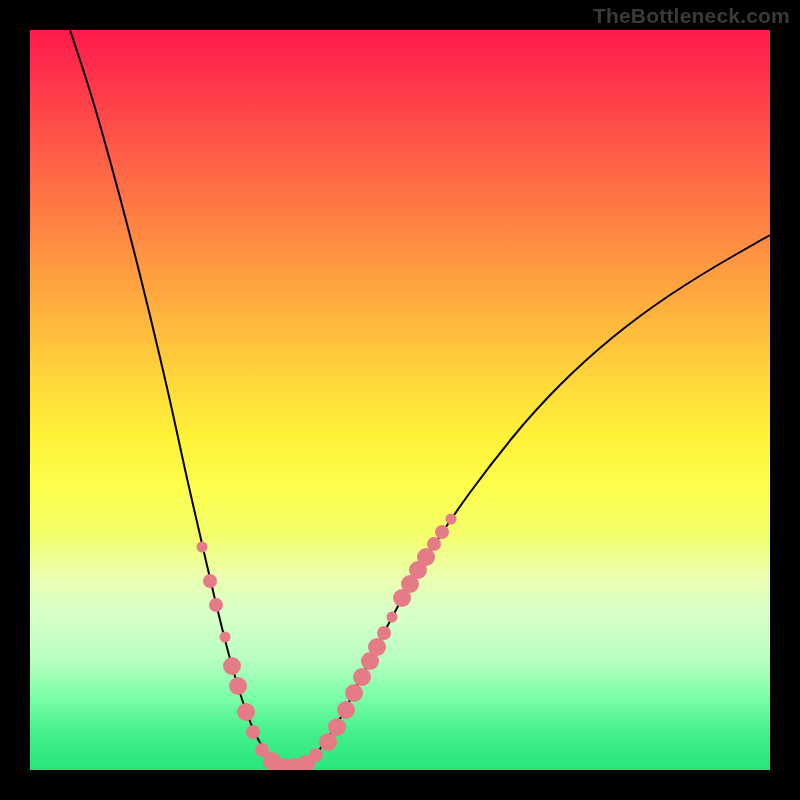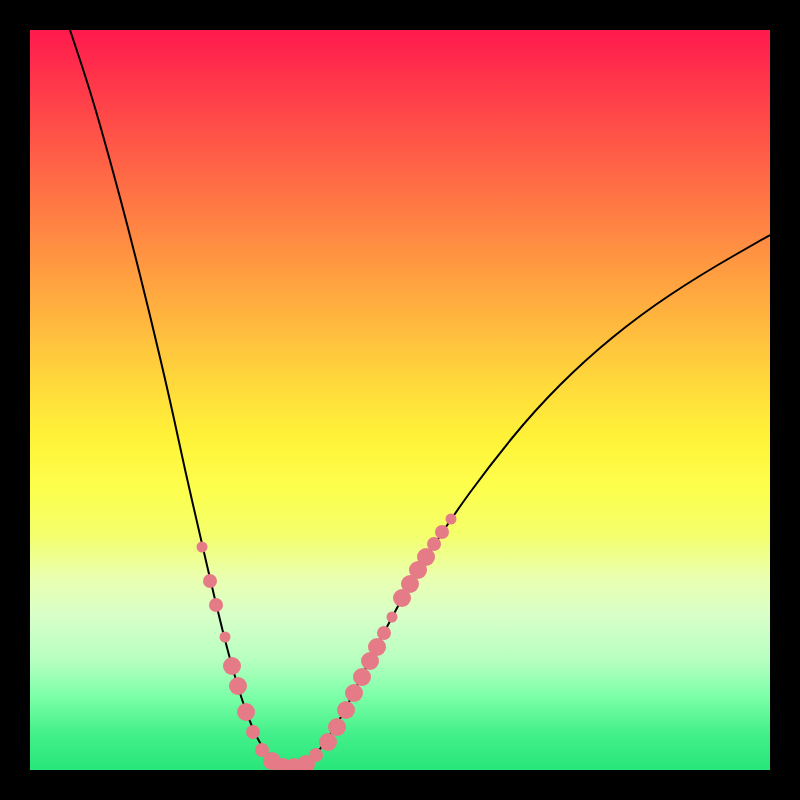--- a/index.html
+++ b/index.html
@@ -61,20 +61,21 @@
     stroke: none;
   }
   .dot.big { r: 9; }
   .dot.med { r: 7; }
   .dot.sm  { r: 5.5; }
 </style>
 </head>
 <body>
 <div class="frame">
 
+  <div class="header-text" style="font-size:21px">TheBottleneck.com</div>
 
   <div class="plot-area">
     <svg class="curve-layer" viewBox="0 0 740 740" preserveAspectRatio="none">
 
       <path id="bottleneck-curve" class="curve-path" d="M 40 0 Q 40 0 50 30 Q 60 60 70 95 Q 80 130 90 167.5 Q 100 205 110 245 Q 120 285 130 327.5 Q 140 370 147.5 405 Q 155 440 162.5 472.5 Q 170 505 177.5 537.5 Q 185 570 192.5 600 Q 200 630 207.5 655 Q 215 680 222.5 697.5 Q 230 715 237.5 723.5 Q 245 732 252.5 735 Q 260 738 267.5 736.5 Q 275 735 282.5 727.5 Q 290 720 300 705 Q 310 690 320 670 Q 330 650 342.5 625 Q 355 600 370 572.5 Q 385 545 402.5 517.5 Q 420 490 440 462.5 Q 460 435 482.5 407.5 Q 505 380 530 355 Q 555 330 582.5 307.5 Q 610 285 640 265 Q 670 245 705 225 T 740 205"></path>
 
       <g id="marker-group">
           <circle cx="172" cy="517" r="5.5" class="dot sm"></circle>
           <circle cx="180" cy="551" r="7" class="dot med"></circle>
           <circle cx="186" cy="575" r="7" class="dot med"></circle>

